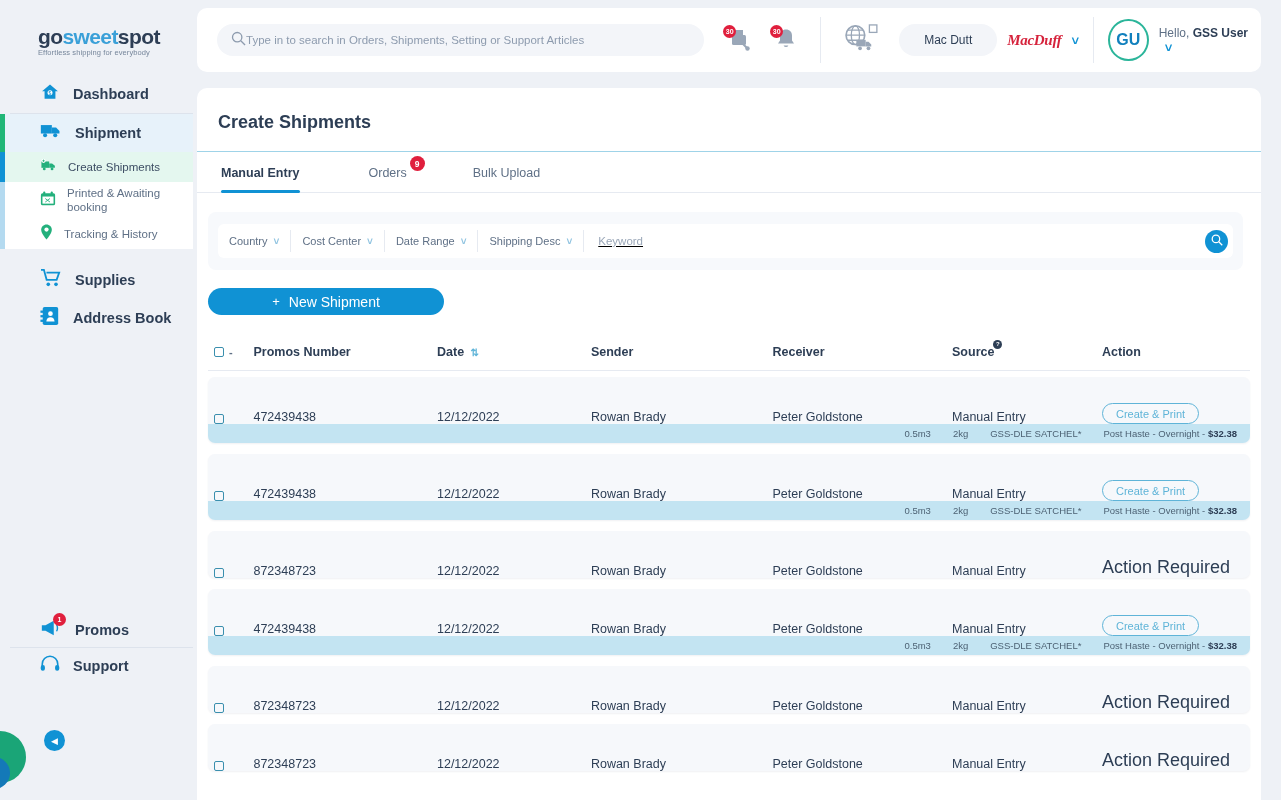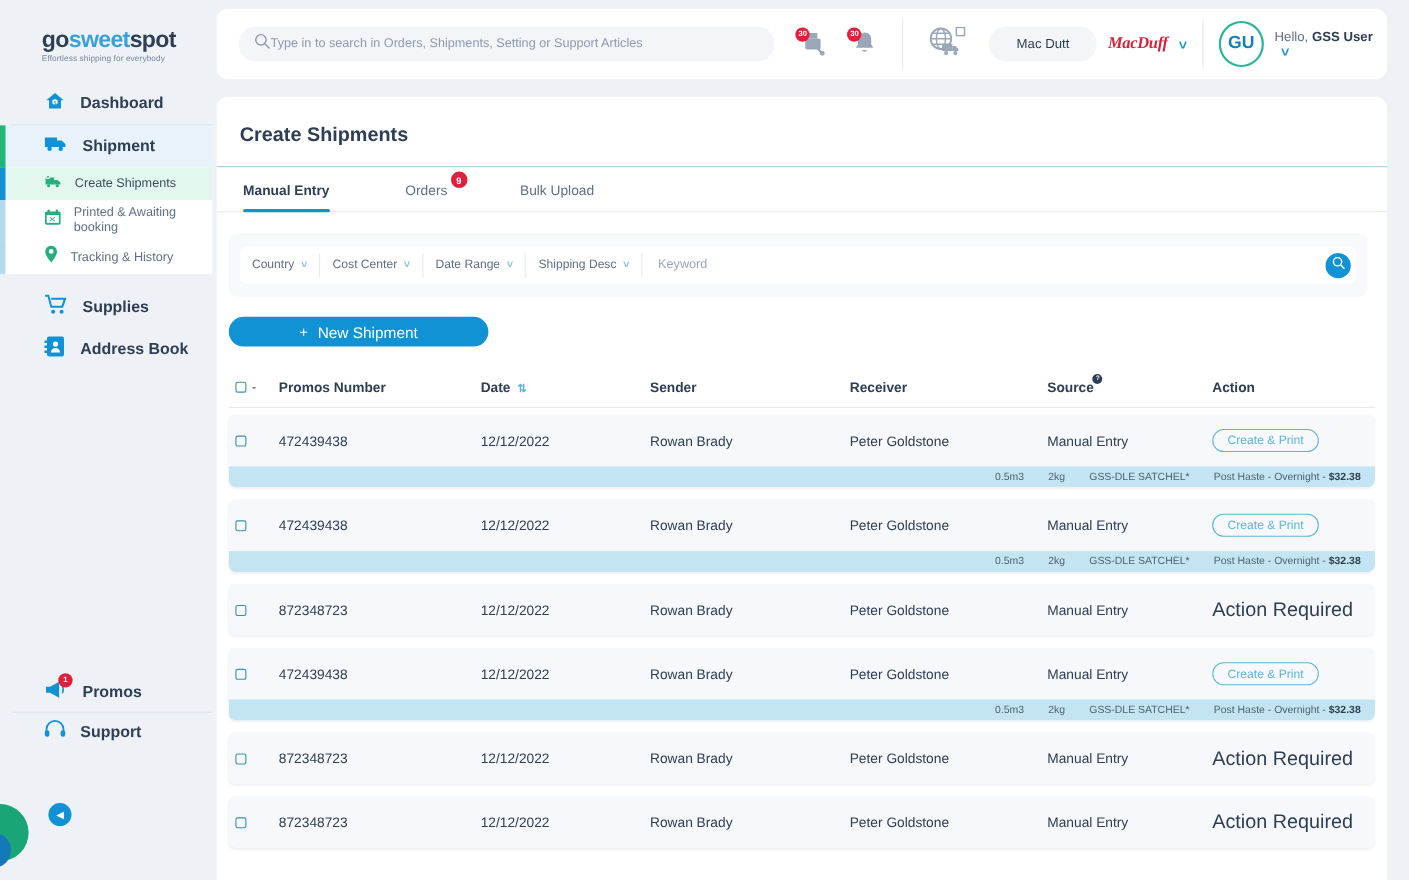--- a/index.html
+++ b/index.html
@@ -154,21 +154,21 @@
   .filter-inner {
     background: #fff; border-radius: 6px; height: 34px;
     display: flex; align-items: center; flex: 1;
   }
   .fdrop {
     display: flex; align-items: center; gap: 6px;
     padding: 0 11px; height: 22px; font-size: 11px; color: #5f7086;
     border-right: 1px solid #e6eaf1; cursor: pointer; white-space: nowrap;
   }
   .fdrop .chev { color: #8fc3e0; font-size: 10px; }
-  .kw-wrap { flex: 1; display: flex; align-items: center; padding-left: 14px; }
+  .kw-wrap { flex: 1; display: flex; align-items: center; padding-left: 14px; text-decoration: underline; }
   .kw { font-size: 11.5px; color: #9aa7b8; }
   .fsearch {
     width: 23px; height: 23px; border-radius: 50%; background: #1092d4;
     display: flex; align-items: center; justify-content: center;
     margin-right: 5px; cursor: pointer;
   }
 
   
   .new-btn {
     margin: 18px 0 0 11px; width: 236px; height: 27px;
@@ -203,21 +203,21 @@
     width: 9px; height: 9px; border-radius: 50%; background: #2d3e55;
     color: #fff; font-size: 6px; display: flex; align-items: center; justify-content: center;
   }
 
   .rows { margin-top: 6px; }
   .row-card {
     background: #f6f8fb; border-radius: 7px; margin-bottom: 11px;
     box-shadow: 0 1px 2px rgba(45,62,85,0.07);
     overflow: hidden;
   }
-  .row-main { display: flex; align-items: center; height: 47px; }
+  .row-main { display: flex; align-items: flex-end; height: 47px; }
   .td { font-size: 12.5px; color: #2d3e55; }
   .createprint {
     height: 21px; padding: 0 13px; border: 1px solid #5fb4d8;
     border-radius: 11px; color: #5fb4d8; font-size: 11px;
     display: inline-flex; align-items: center; cursor: pointer; background: #f6f8fb;
   }
   .action-req { font-size: 18px; color: #2d3e55; }
   .row-detail {
     background: #c3e4f2; height: 19px;
     display: flex; align-items: center; justify-content: flex-end;

